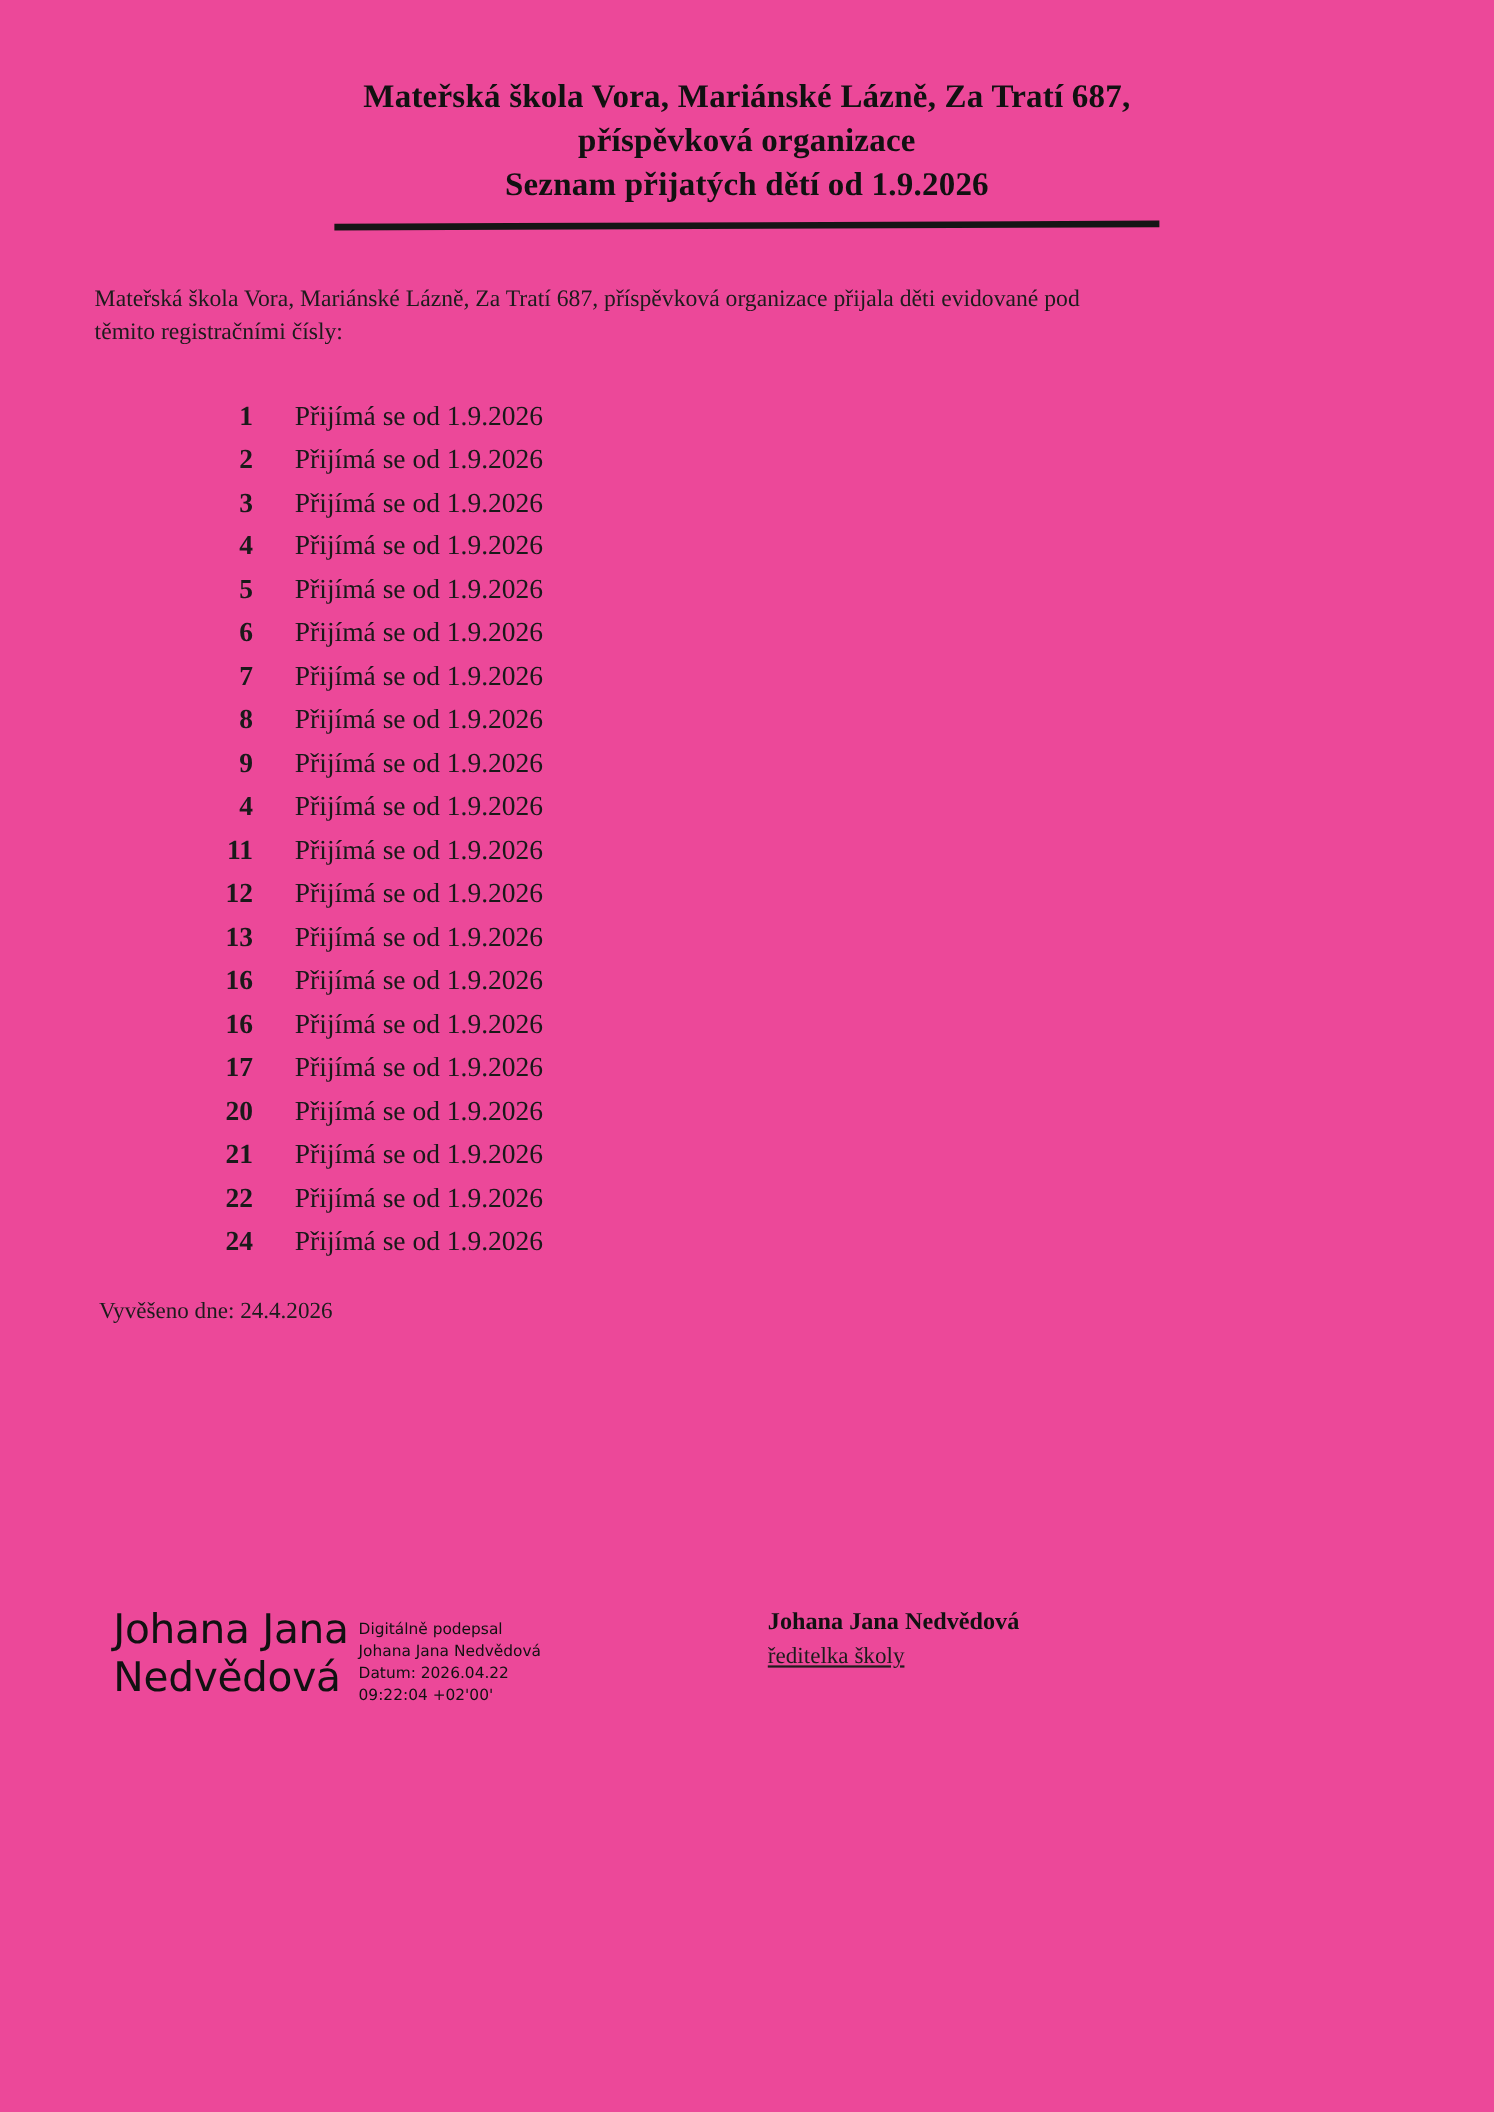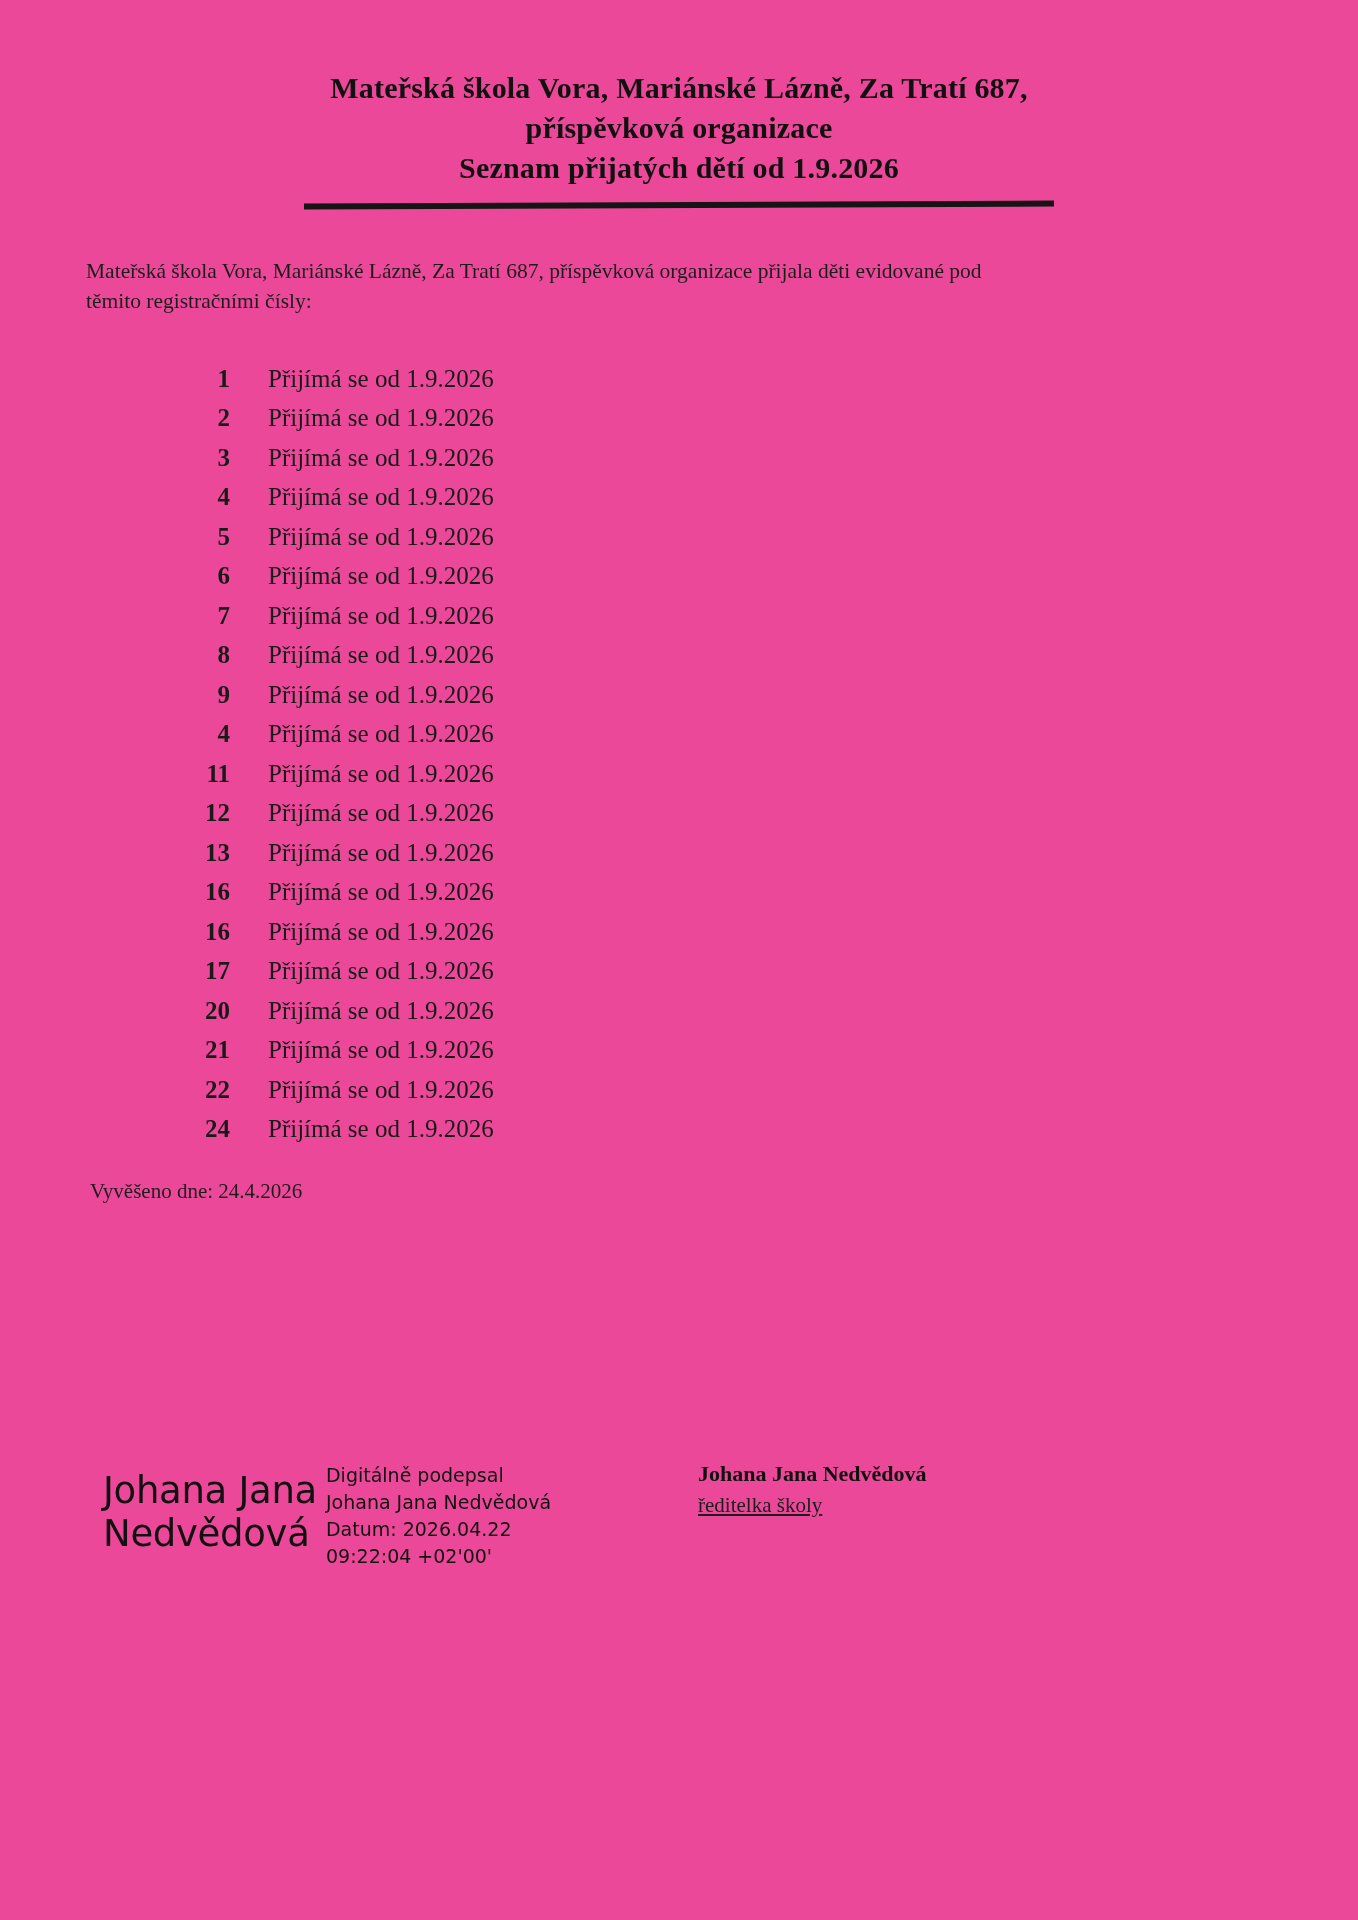--- a/index.html
+++ b/index.html
@@ -102,25 +102,25 @@
   .sig-name {
     font-family: "DejaVu Sans", "Liberation Sans", sans-serif;
     font-size: 37px;
     line-height: 1.18;
     color: #111;
     white-space: pre-line;
     letter-spacing: -0.3px;
   }
   .sig-meta {
     font-family: "DejaVu Sans", "Liberation Sans", sans-serif;
-    font-size: 19px;
+    font-size: 14px;
     line-height: 1.42;
     color: #111;
     margin-left: 9px;
-    margin-top: 7px;
+    margin-top: 17px;
   }
   .sig-meta div { white-space: nowrap; }
 
   .director {
     position: absolute;
     left: 698px;
     top: 2px;
   }
   .director-name {
     font-weight: bold;

